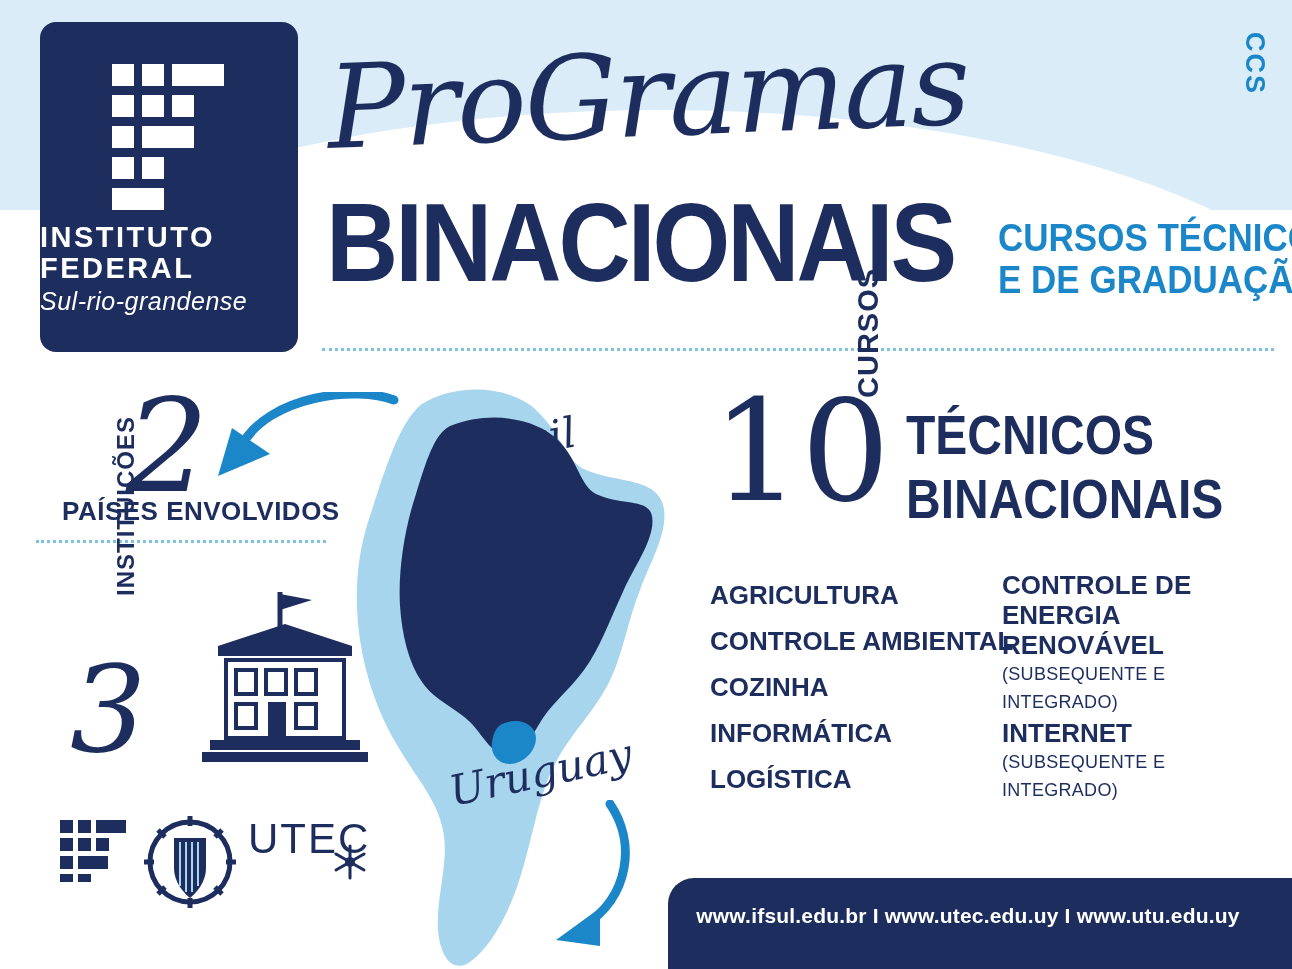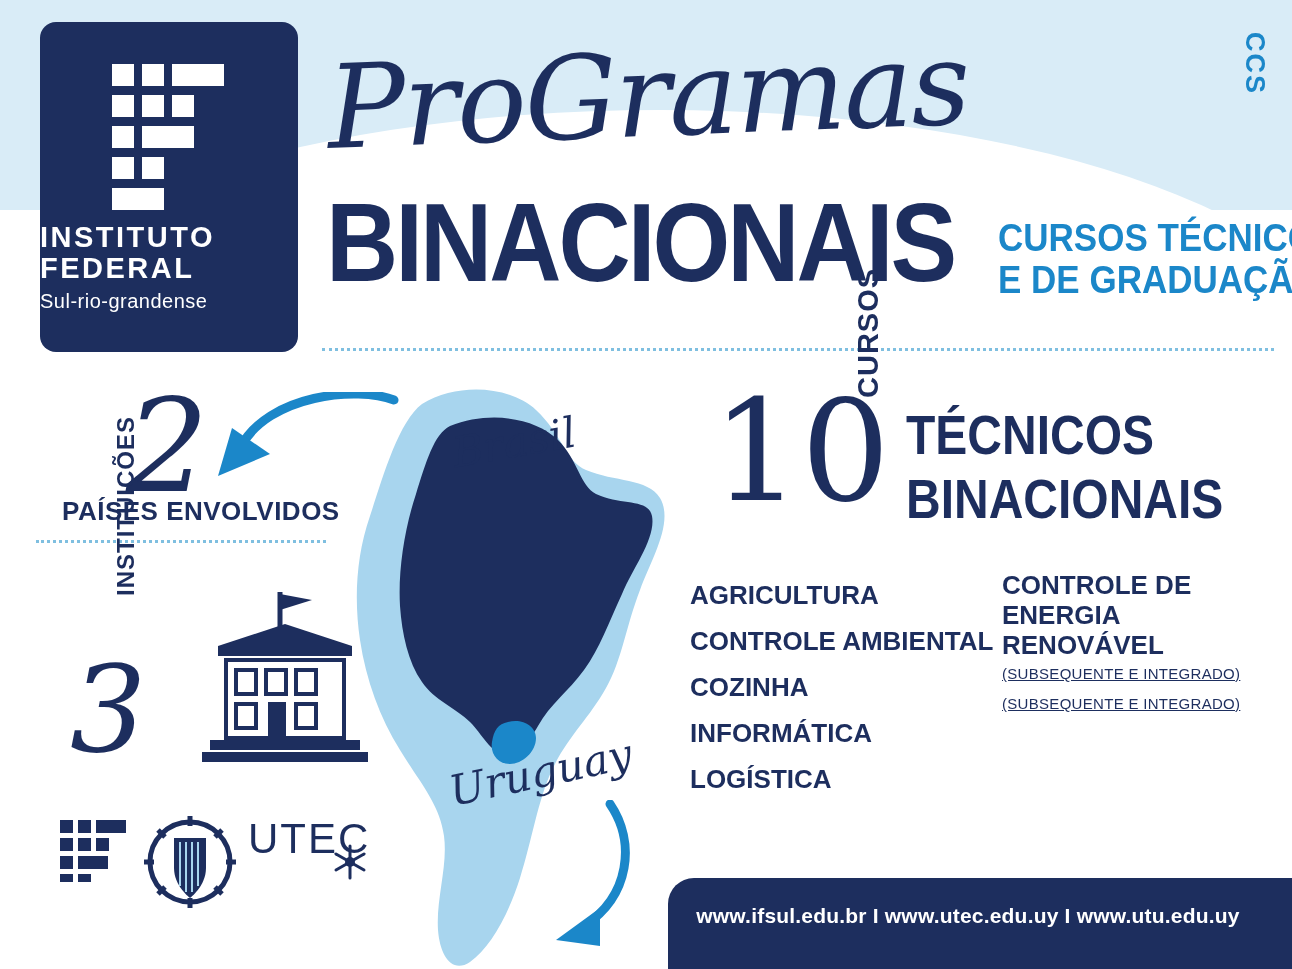--- a/index.html
+++ b/index.html
@@ -63,24 +63,25 @@
     letter-spacing: 2.5px;
     line-height: 31px;
   }
   .logo-text .l2 {
     font-size: 29px;
     font-weight: bold;
     letter-spacing: 2.5px;
     line-height: 31px;
   }
   .logo-text .l3 {
-    font-size: 20px;
+    font-size: 25px;
     letter-spacing: 0.5px;
     line-height: 30px;
     margin-top: 2px;
+    font-style: italic;
   }
   
   .t-programas {
     position: absolute;
     left: 330px; top: 40px;
     font-family: "DejaVu Serif", serif;
     font-style: italic;
     font-size: 116px;
     color: #1d2e5e;
     letter-spacing: -2px;
@@ -225,34 +226,33 @@
     transform-origin: left top;
   }
   .course-col {
     position: absolute;
     color: #1d2e5e;
     font-size: 26px;
     font-weight: bold;
     line-height: 46px;
     white-space: nowrap;
   }
-  #col-left { left: 690px; top: 572px; }
+  #col-left { left: 710px; top: 572px; }
   #col-right {
     left: 1002px; top: 570px;
     line-height: 30px;
     white-space: normal;
     width: 266px;
   }
   #col-right .item { margin-bottom: 2px; }
   #col-right .note {
-    font-size: 15px;
+    font-size: 18px;
     font-weight: normal;
     line-height: 28px;
     letter-spacing: 0.3px;
-    text-decoration: underline;
   }
   
   .footer {
     position: absolute;
     left: 668px; top: 878px;
     width: 624px; height: 92px;
     background: #1d2e5e;
     border-radius: 26px 0 0 0;
   }
   .footer span {
@@ -414,20 +414,21 @@
     <div>LOGÍSTICA</div>
   </div>
 
   <div class="course-col" id="col-right">
     <div class="item">
       <div>CONTROLE DE ENERGIA</div>
       <div>RENOVÁVEL</div>
       <div class="note">(SUBSEQUENTE E INTEGRADO)</div>
     </div>
     <div class="item">
+      <div>INTERNET</div>
       <div class="note">(SUBSEQUENTE E INTEGRADO)</div>
     </div>
   </div>
 
   <div class="footer">
     <span>www.ifsul.edu.br I www.utec.edu.uy I www.utu.edu.uy</span>
   </div>
 
 </div>
 

